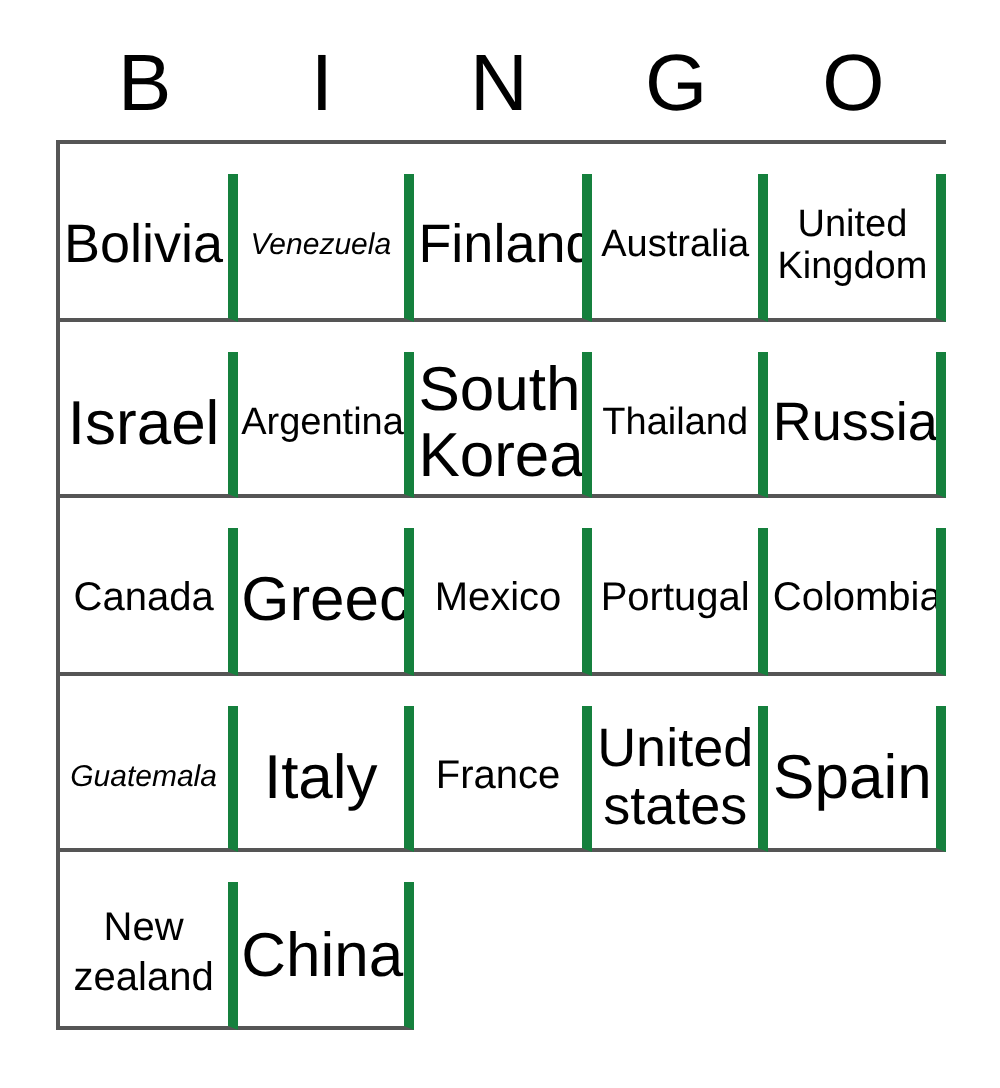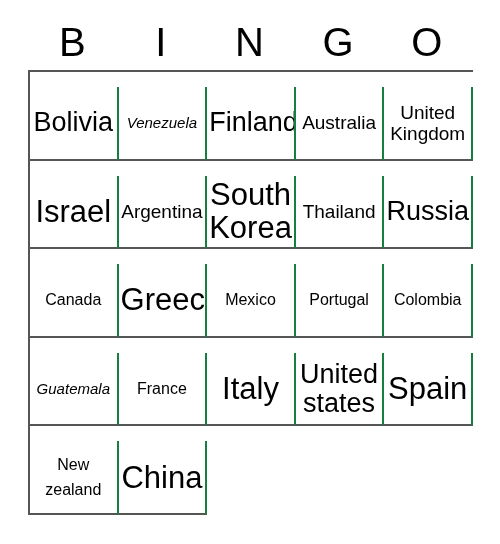--- a/index.html
+++ b/index.html
@@ -43,21 +43,21 @@
   #grid {
     display: grid;
     grid-template-columns: repeat(5, 1fr);
     grid-template-rows: repeat(5, 88.6px);
     border-top: 2px solid #555;
     border-left: 2px solid #555;
     box-sizing: content-box;
     width: 443px;
   }
   .cell {
-    border-right: 2px solid #15803d;
+    border-right: 5px solid #15803d;
     border-bottom: 2px solid #555;
     box-sizing: border-box;
     display: flex;
     align-items: center;
     justify-content: center;
     text-align: center;
     padding: 0 2px;
     overflow: hidden;
     background: #fff;
     margin-top: 15px;
@@ -67,21 +67,21 @@
     width: 100%;
     text-align: center;
     color: #000;
     font-family: "Liberation Sans", sans-serif;
     font-weight: 400;
   }
 
   
   .fs-xl  { font-size: 31px; line-height: 33px; }
   .fs-lg  { font-size: 27px; line-height: 29px; }
-  .fs-md  { font-size: 16px; line-height: 25px; }
+  .fs-md  { font-size: 20px; line-height: 25px; }
   .fs-sm  { font-size: 19px; line-height: 21px; }
   .fs-xs  { font-size: 15px; line-height: 17px; font-style: italic; }
 
   .two-line { white-space: pre-line; }
 </style>
 </head>
 <body>
 
 <div id="bingo-card">
 
@@ -138,24 +138,24 @@
       <div class="cell">
         <span class="cell-text fs-md">Portugal</span>
       </div>
       <div class="cell">
         <span class="cell-text fs-md">Colombia</span>
       </div>
       <div class="cell">
         <span class="cell-text fs-xs">Guatemala</span>
       </div>
       <div class="cell">
-        <span class="cell-text fs-md">France</span>
+        <span class="cell-text fs-xl">Italy</span>
       </div>
       <div class="cell">
-        <span class="cell-text fs-xl">Italy</span>
+        <span class="cell-text fs-md">France</span>
       </div>
       <div class="cell">
         <span class="cell-text fs-lg two-line">United
 states</span>
       </div>
       <div class="cell">
         <span class="cell-text fs-xl">Spain</span>
       </div>
       <div class="cell">
         <span class="cell-text fs-md two-line">New

